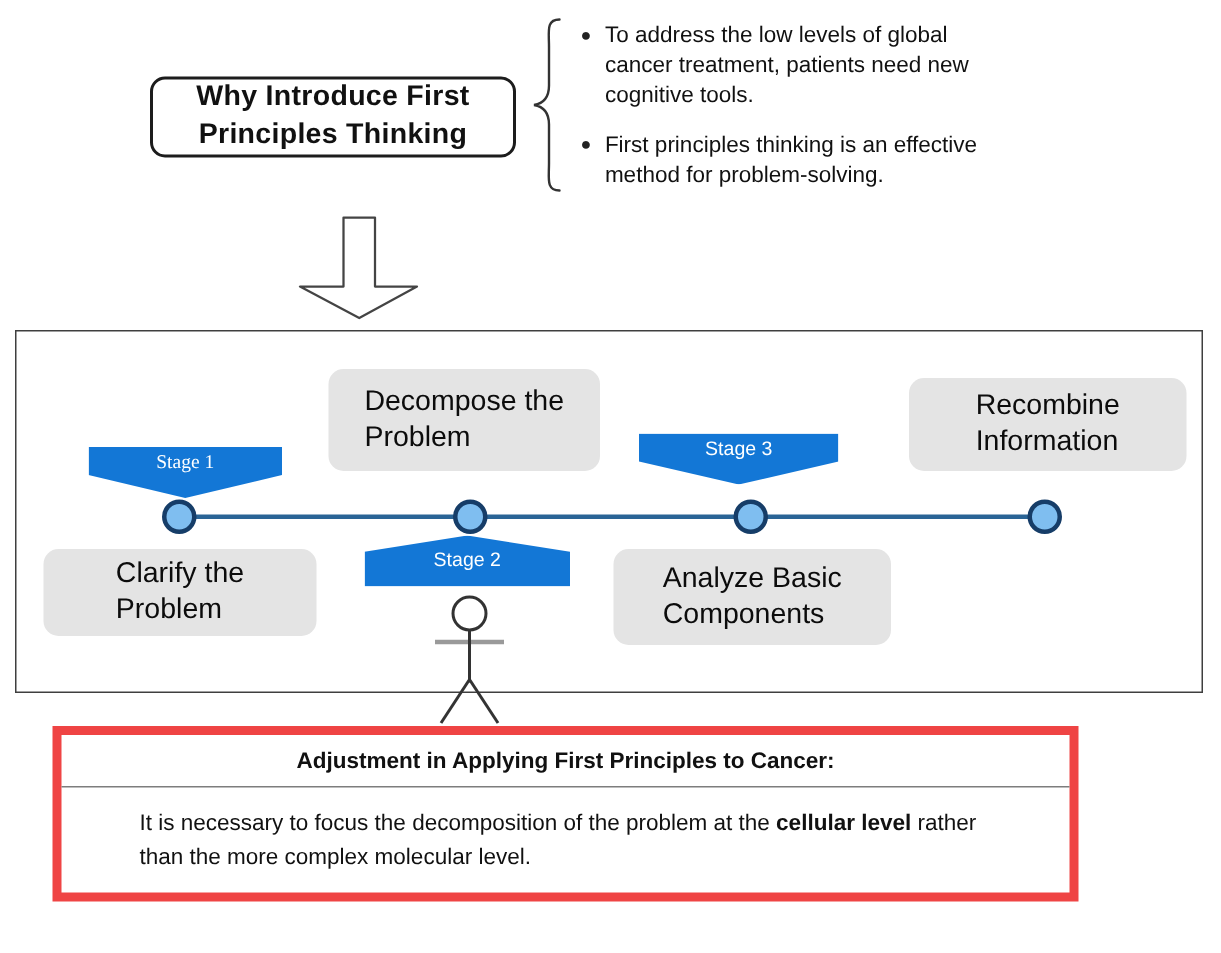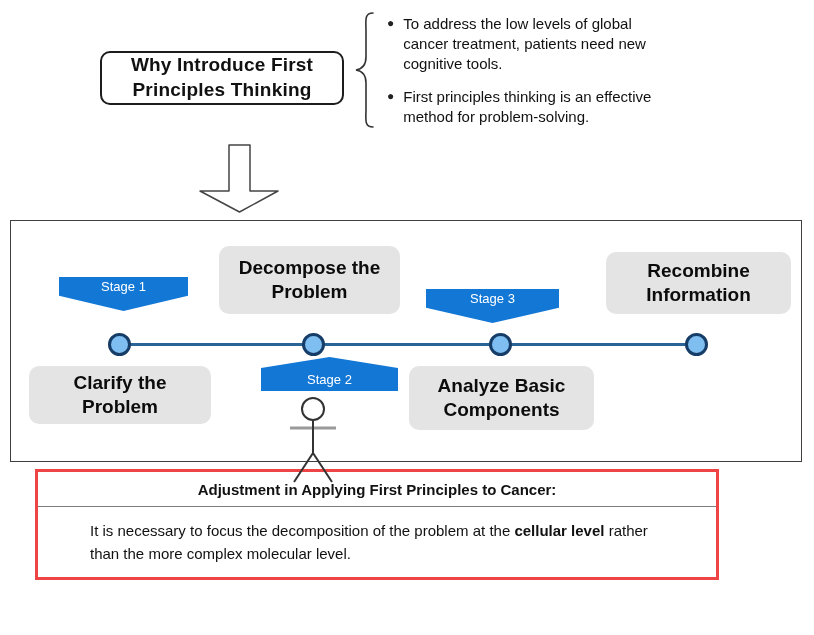--- a/index.html
+++ b/index.html
@@ -34,41 +34,41 @@
   .tl-line{position:absolute;left:119px;top:343px;width:577px;height:2.5px;background:#2a6496;}
   .node{position:absolute;width:17px;height:17px;border-radius:50%;
     background:#7fbef0;border:3px solid #163d68;box-sizing:content-box;}
   .node1{left:108px;top:333px;} .node2{left:302px;top:333px;}
   .node3{left:489px;top:333px;} .node4{left:685px;top:333px;}
 
   
   .banner{position:absolute;background:#1377d6;color:#fff;font-size:13px;
     display:flex;justify-content:center;height:34px;box-sizing:border-box;}
   .banner.down{clip-path:polygon(0 0,100% 0,100% 55%,50% 100%,0 55%);align-items:flex-start;padding-top:2px;}
-  .banner.up{clip-path:polygon(50% 0,100% 32%,100% 100%,0 100%,0 32%);align-items:flex-end;padding-bottom:4px;margin-left:18px;}
-  .banner1{left:59px;top:277px;width:129px;}
+  .banner.up{clip-path:polygon(50% 0,100% 32%,100% 100%,0 100%,0 32%);align-items:center;padding-bottom:4px;}
+  .banner1{left:59px;top:298px;width:129px;font-family:Liberation Serif, serif;}
   .banner2{left:243px;top:357px;width:137px;}
   .banner3{left:426px;top:289px;width:133px;text-align:right;}
   .banner4{left:627px;top:357px;width:138px;}
 
   
   .caption{position:absolute;background:#e4e4e4;border-radius:10px;
-    display:flex;align-items:center;justify-content:center;text-align:center;
-    font-size:19px;font-weight:bold;line-height:1.28;color:#0c0c0c;}
+    display:flex;align-items:center;justify-content:center;
+    font-size:19px;font-weight:normal;line-height:1.28;color:#0c0c0c;}
   .cap-decompose{left:219px;top:246px;width:181px;height:68px;}
   .cap-recombine{left:606px;top:252px;width:185px;height:62px;}
   .cap-clarify{left:29px;top:366px;width:182px;height:58px;}
   .cap-analyze{left:409px;top:366px;width:185px;height:64px;}
 
   
   .person{position:absolute;left:283px;top:396px;z-index:3;}
 
   
-  .info-table{position:absolute;left:35px;top:469px;width:684px;
-    border:3px solid #ef4444;background:#fff;font-size:15px;box-sizing:border-box;}
+  .info-table{position:absolute;left:35px;top:484px;width:684px;
+    border:6px solid #ef4444;background:#fff;font-size:15px;box-sizing:border-box;}
   .t-header{height:34px;display:flex;align-items:center;justify-content:center;
     font-weight:bold;border-bottom:1px solid #7d7d7d;}
   .t-row1{height:41px;display:flex;align-items:center;padding:0 8px;
     border-bottom:1px solid #7d7d7d;}
   .t-row2{min-height:70px;display:flex;align-items:center;padding:6px 8px;
     line-height:1.55;box-sizing:border-box;margin-left:44px;}
 </style>
 </head>
 <body>
 

